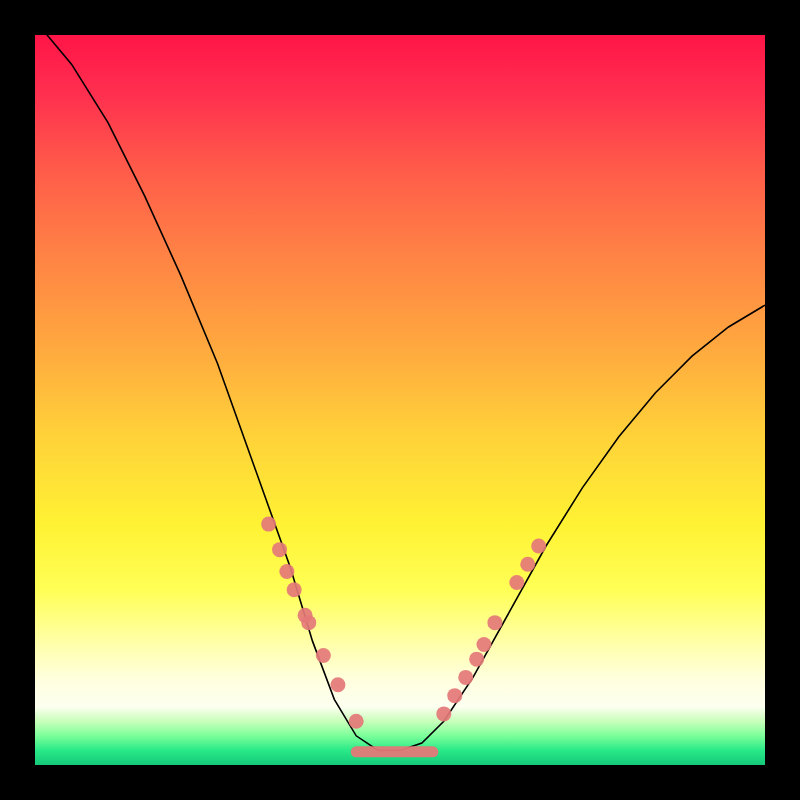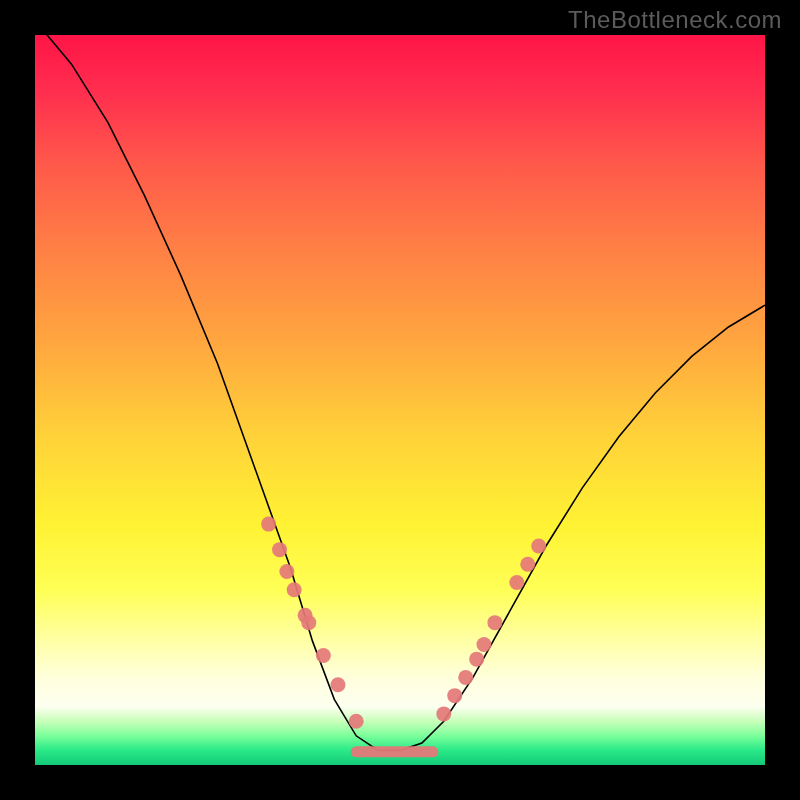--- a/index.html
+++ b/index.html
@@ -64,21 +64,20 @@
     stroke-linecap: round;
   }
   .dot {
     fill: rgba(228,120,120,0.92);
   }
 </style>
 </head>
 <body>
 
 <div class="frame">
-  <div class="watermark">TheBottleneck.com</div>
 
   <div class="plot-area">
     <svg class="overlay" viewBox="0 0 730 730">
       <path id="curvePath" class="curve" d="M0.0 -14.6 L36.5 29.2 L73.0 87.6 L109.5 160.6 L146.0 240.9 L182.5 328.5 L219.0 430.7 L255.5 532.9 L277.4 605.9 L299.3 664.3 L321.2 700.8 L343.1 715.4 L365.0 715.4 L386.9 708.1 L408.8 686.2 L438.0 642.4 L474.5 576.7 L511.0 511.0 L547.5 452.6 L584.0 401.5 L620.5 357.7 L657.0 321.2 L693.5 292.0 L730.0 270.1"></path>
       <line id="flatSeg" class="flatline" x1="321.2" y1="716.86" x2="397.85" y2="716.86"></line>
       <g id="dotsGroup">
           <circle cx="233.6" cy="489.1" r="7.5" class="dot"></circle>
           <circle cx="244.55" cy="514.65" r="7.5" class="dot"></circle>
           <circle cx="251.85" cy="536.55" r="7.5" class="dot"></circle>
           <circle cx="259.15" cy="554.8" r="7.5" class="dot"></circle>

